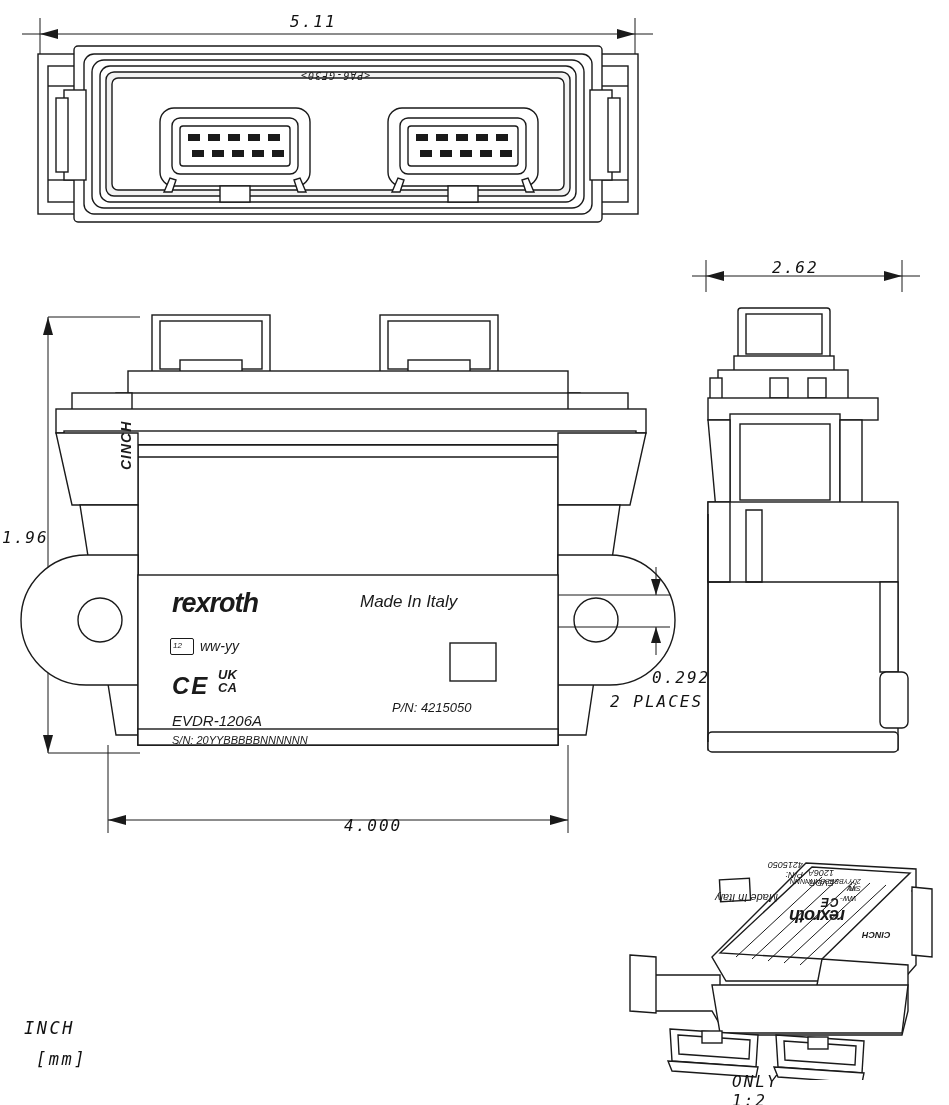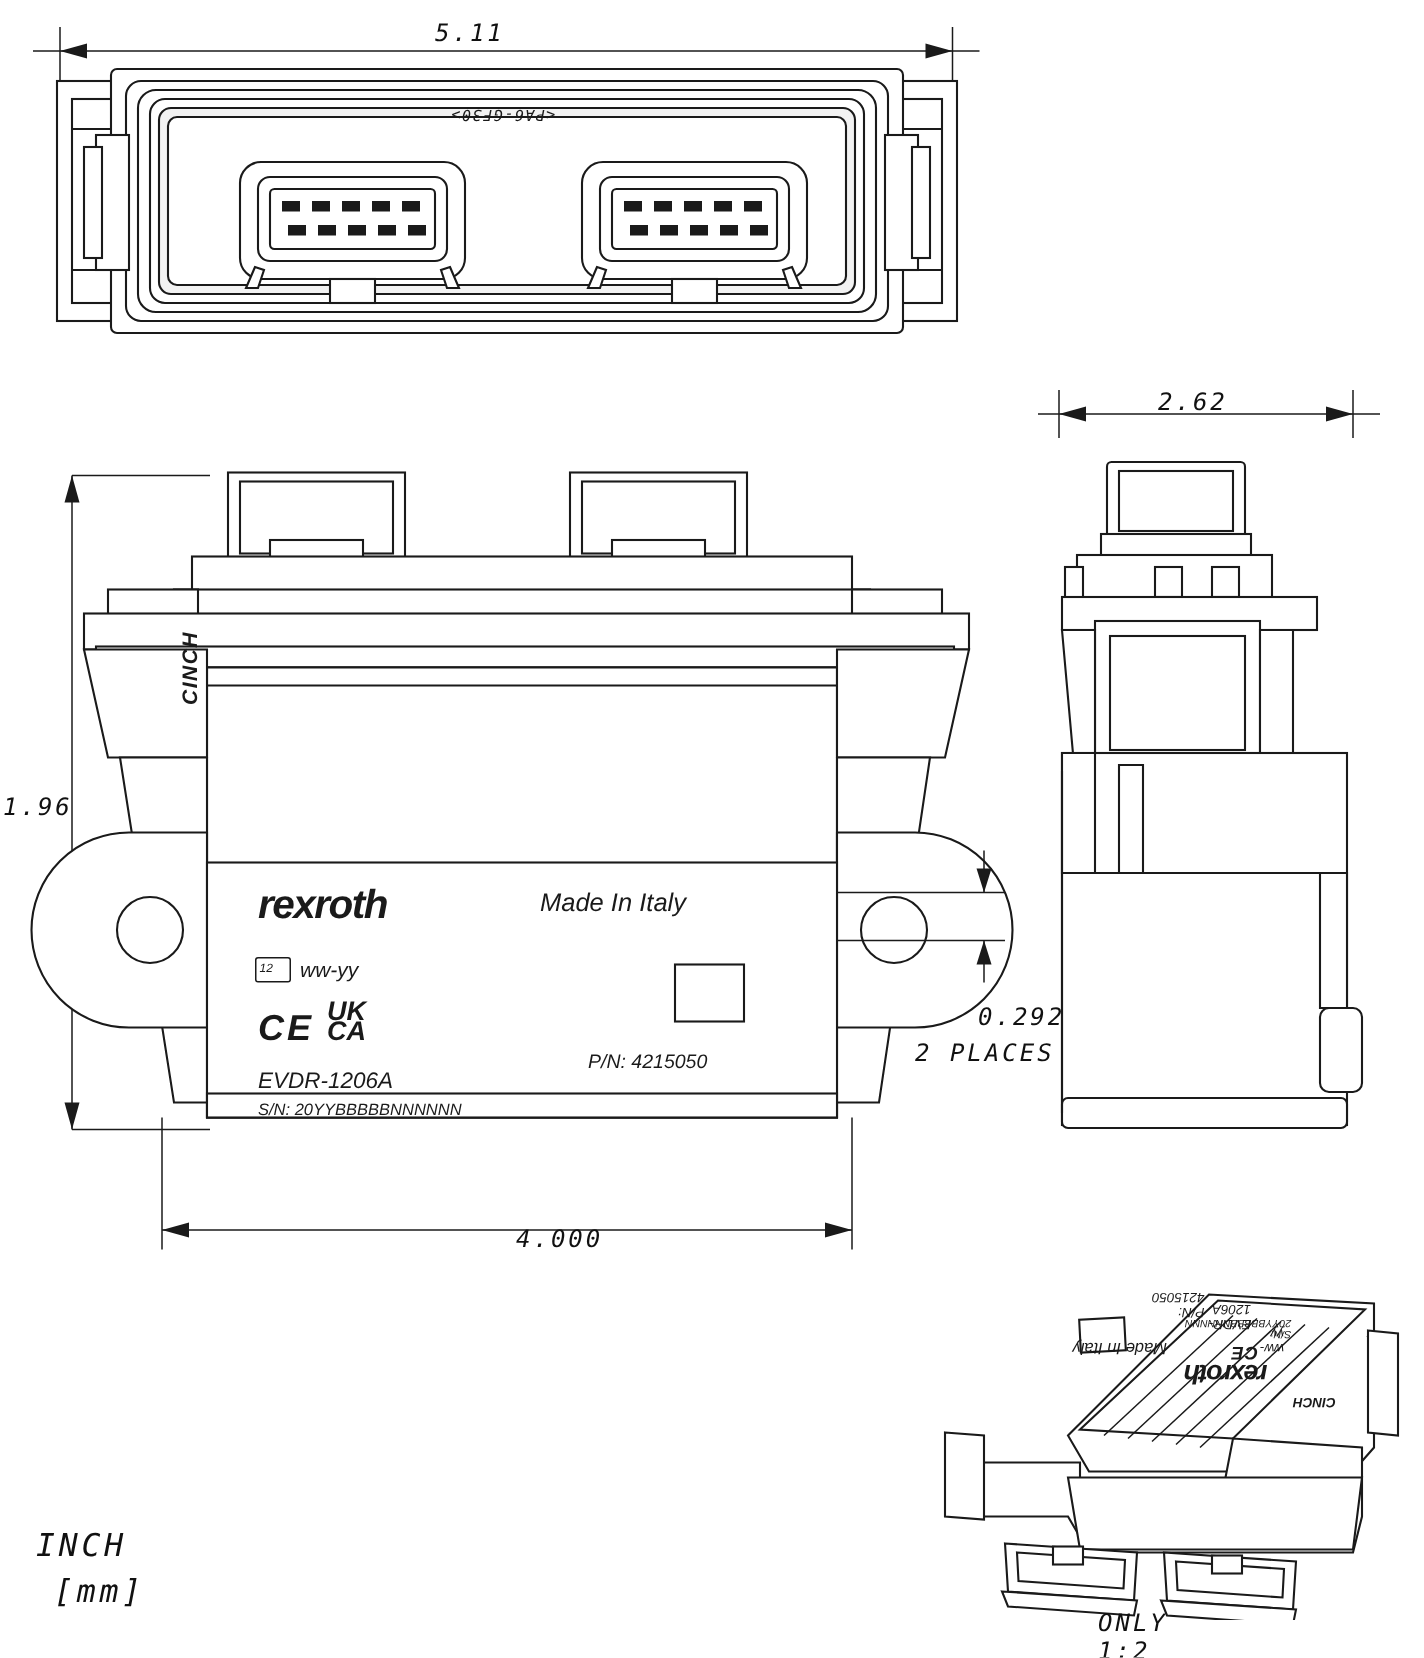--- a/index.html
+++ b/index.html
@@ -1,20 +1,20 @@
 <!DOCTYPE html>
 <html><head>
 <meta charset="utf-8">
 <style>
   html,body{margin:0;padding:0;background:#ffffff;}
   body{width:949px;height:1105px;position:relative;font-family:"DejaVu Sans Mono",monospace;color:#1a1a1a;overflow:hidden;}
   .sheet{position:absolute;left:0;top:0;width:784px;height:1105px;font-style:italic;}
   .abs{position:absolute;}
   .dimtext{font-family:"DejaVu Sans Mono",monospace;font-size:16px;letter-spacing:2px;color:#111;}
-  .note{font-family:"DejaVu Sans Mono",monospace;font-size:21px;letter-spacing:2.5px;color:#111;}
+  .note{font-family:"DejaVu Sans Mono",monospace;font-size:17px;letter-spacing:2.5px;color:#111;}
   .lbl{font-family:"Liberation Sans",sans-serif;}
   svg{display:block;}
   .ln{stroke:#1a1a1a;fill:none;}
   .thin{stroke-width:1;}
   .med{stroke-width:1.4;}
   .fillw{fill:#ffffff;}
   .fillg{fill:#f2f2f2;}
 </style>
 </head>
 <body>
@@ -208,21 +208,21 @@
 
   <div class="abs lbl" style="left:172px;top:588px;font-size:27px;font-weight:bold;letter-spacing:-1px;">rexroth</div>
   <div class="abs lbl" style="left:360px;top:592px;font-size:17px;">Made In Italy</div>
 
   <div class="abs" style="left:170px;top:638px;width:22px;height:15px;border:1.5px solid #1a1a1a;border-radius:2px;">
     <div style="position:absolute;left:2px;top:2px;font-size:8px;font-family:'Liberation Sans',sans-serif;line-height:9px;">12</div>
   </div>
   <div class="abs lbl" style="left:200px;top:638px;font-size:14px;">ww-yy</div>
 
   <div class="abs lbl" style="left:172px;top:672px;font-size:24px;font-weight:bold;letter-spacing:2px;">CE</div>
-  <div class="abs lbl" style="left:218px;top:668px;font-size:18px;font-weight:bold;line-height:13px;">
+  <div class="abs lbl" style="left:218px;top:668px;font-size:13px;font-weight:bold;line-height:13px;">
     <span>UK</span><br>
     <span>CA</span>
   </div>
 
   <div class="abs lbl" style="left:392px;top:700px;font-size:13px;">P/N: 4215050</div>
   <div class="abs lbl" style="left:172px;top:712px;font-size:15px;">EVDR-1206A</div>
   <div class="abs lbl" style="left:172px;top:734px;font-size:11px;">S/N: 20YYBBBBBNNNNNN</div>
 
   <svg class="abs" style="left:690px;top:252px;" width="250" height="520">
 

